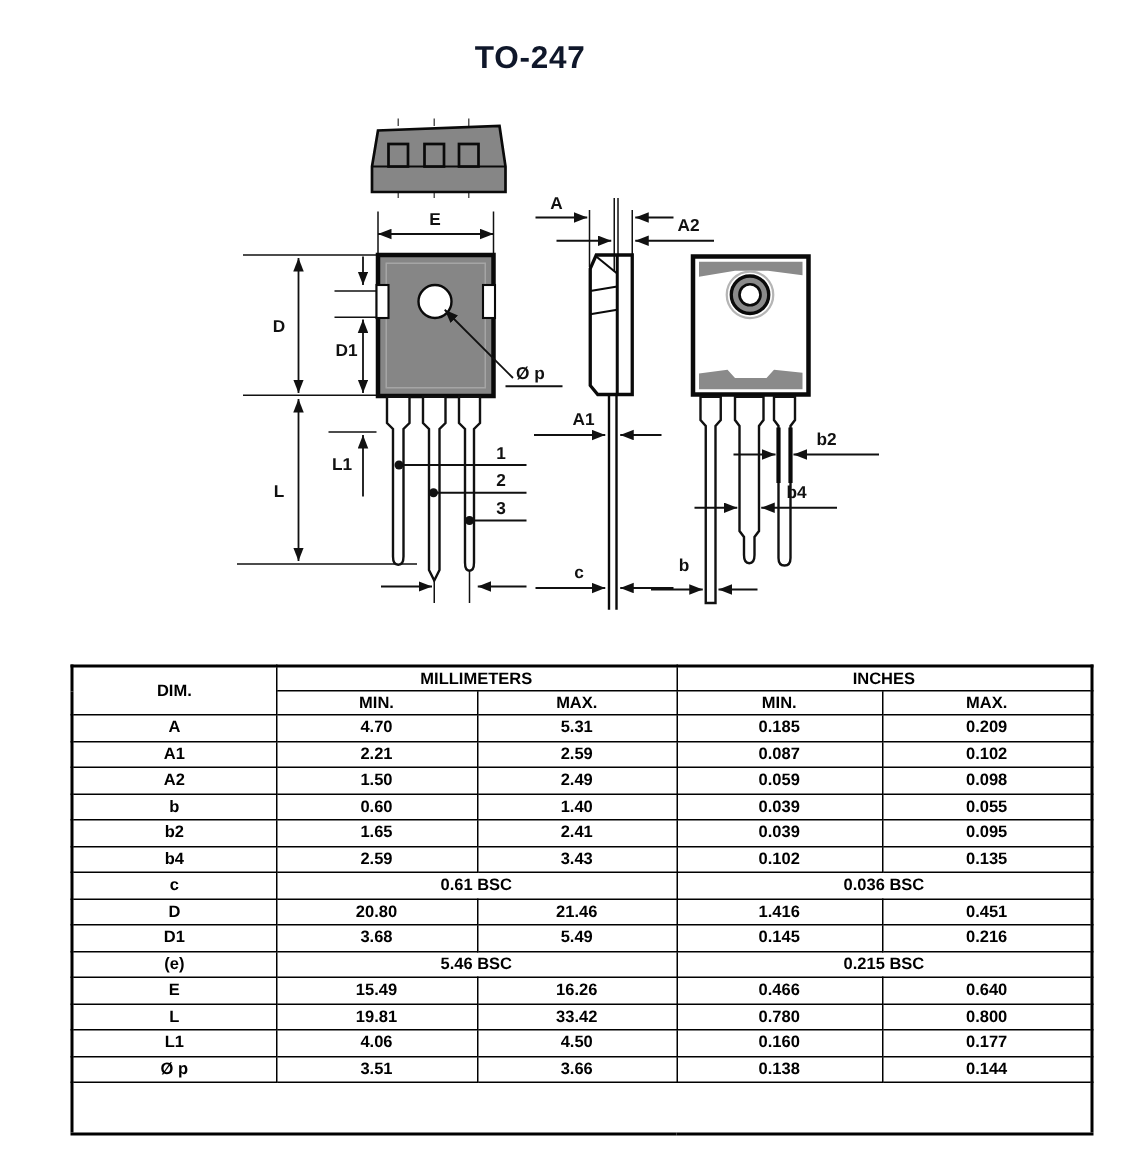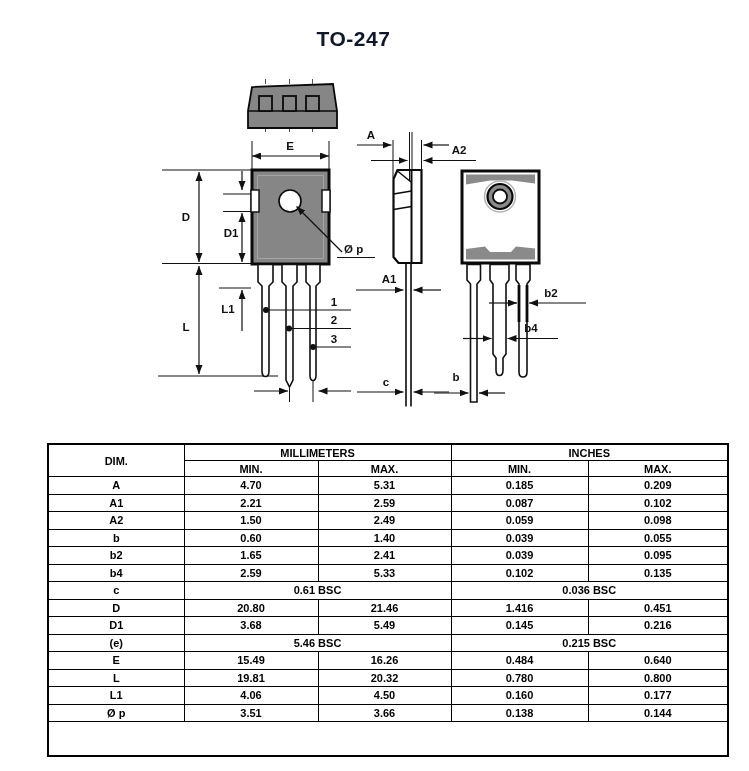--- a/index.html
+++ b/index.html
@@ -221,21 +221,21 @@
         <tr>
           <td>b2</td>
           <td>1.65</td>
           <td>2.41</td>
           <td>0.039</td>
           <td>0.095</td>
         </tr>
         <tr>
           <td>b4</td>
           <td>2.59</td>
-          <td>5.33</td>
+          <td>3.43</td>
           <td>0.102</td>
           <td>0.135</td>
         </tr>
         <tr>
           <td>c</td>
           <td colspan="2">0.61 BSC</td>
           <td colspan="2">0.036 BSC</td>
         </tr>
         <tr>
           <td>D</td>
@@ -253,27 +253,27 @@
         </tr>
         <tr>
           <td>(e)</td>
           <td colspan="2">5.46 BSC</td>
           <td colspan="2">0.215 BSC</td>
         </tr>
         <tr>
           <td>E</td>
           <td>15.49</td>
           <td>16.26</td>
-          <td>0.484</td>
+          <td>0.466</td>
           <td>0.640</td>
         </tr>
         <tr>
           <td>L</td>
           <td>19.81</td>
-          <td>20.32</td>
+          <td>33.42</td>
           <td>0.780</td>
           <td>0.800</td>
         </tr>
         <tr>
           <td>L1</td>
           <td>4.06</td>
           <td>4.50</td>
           <td>0.160</td>
           <td>0.177</td>
         </tr>

